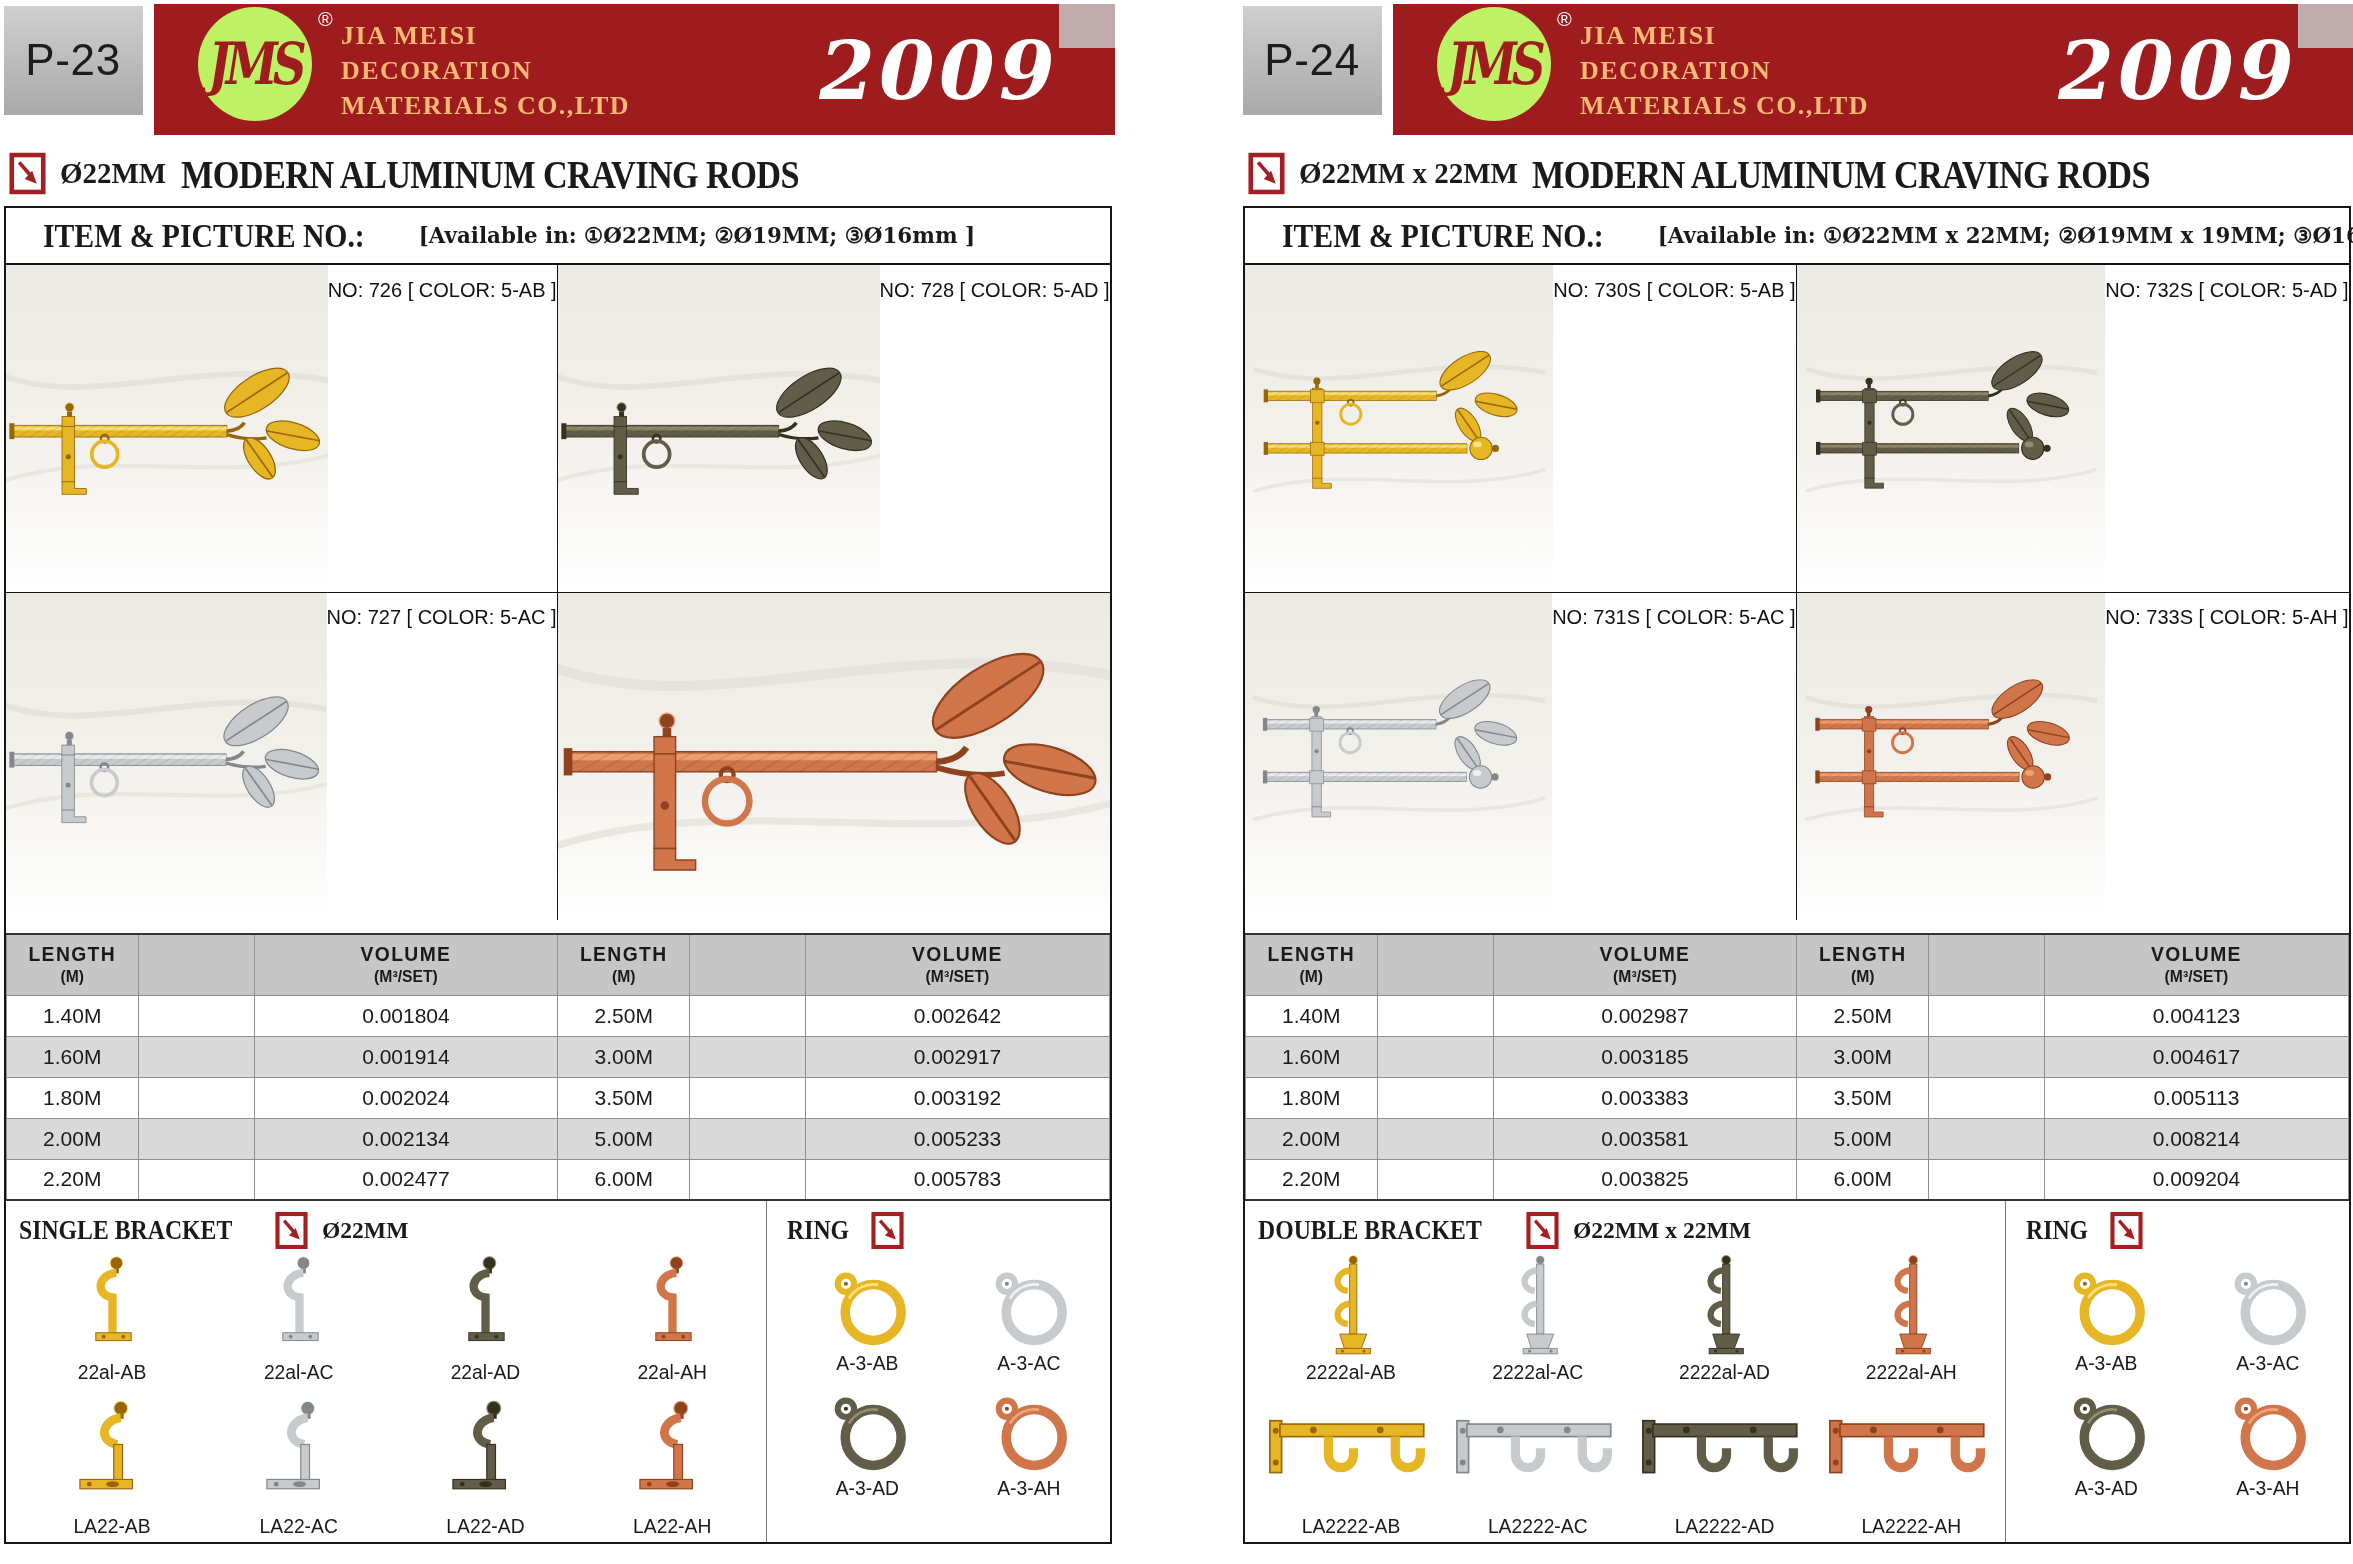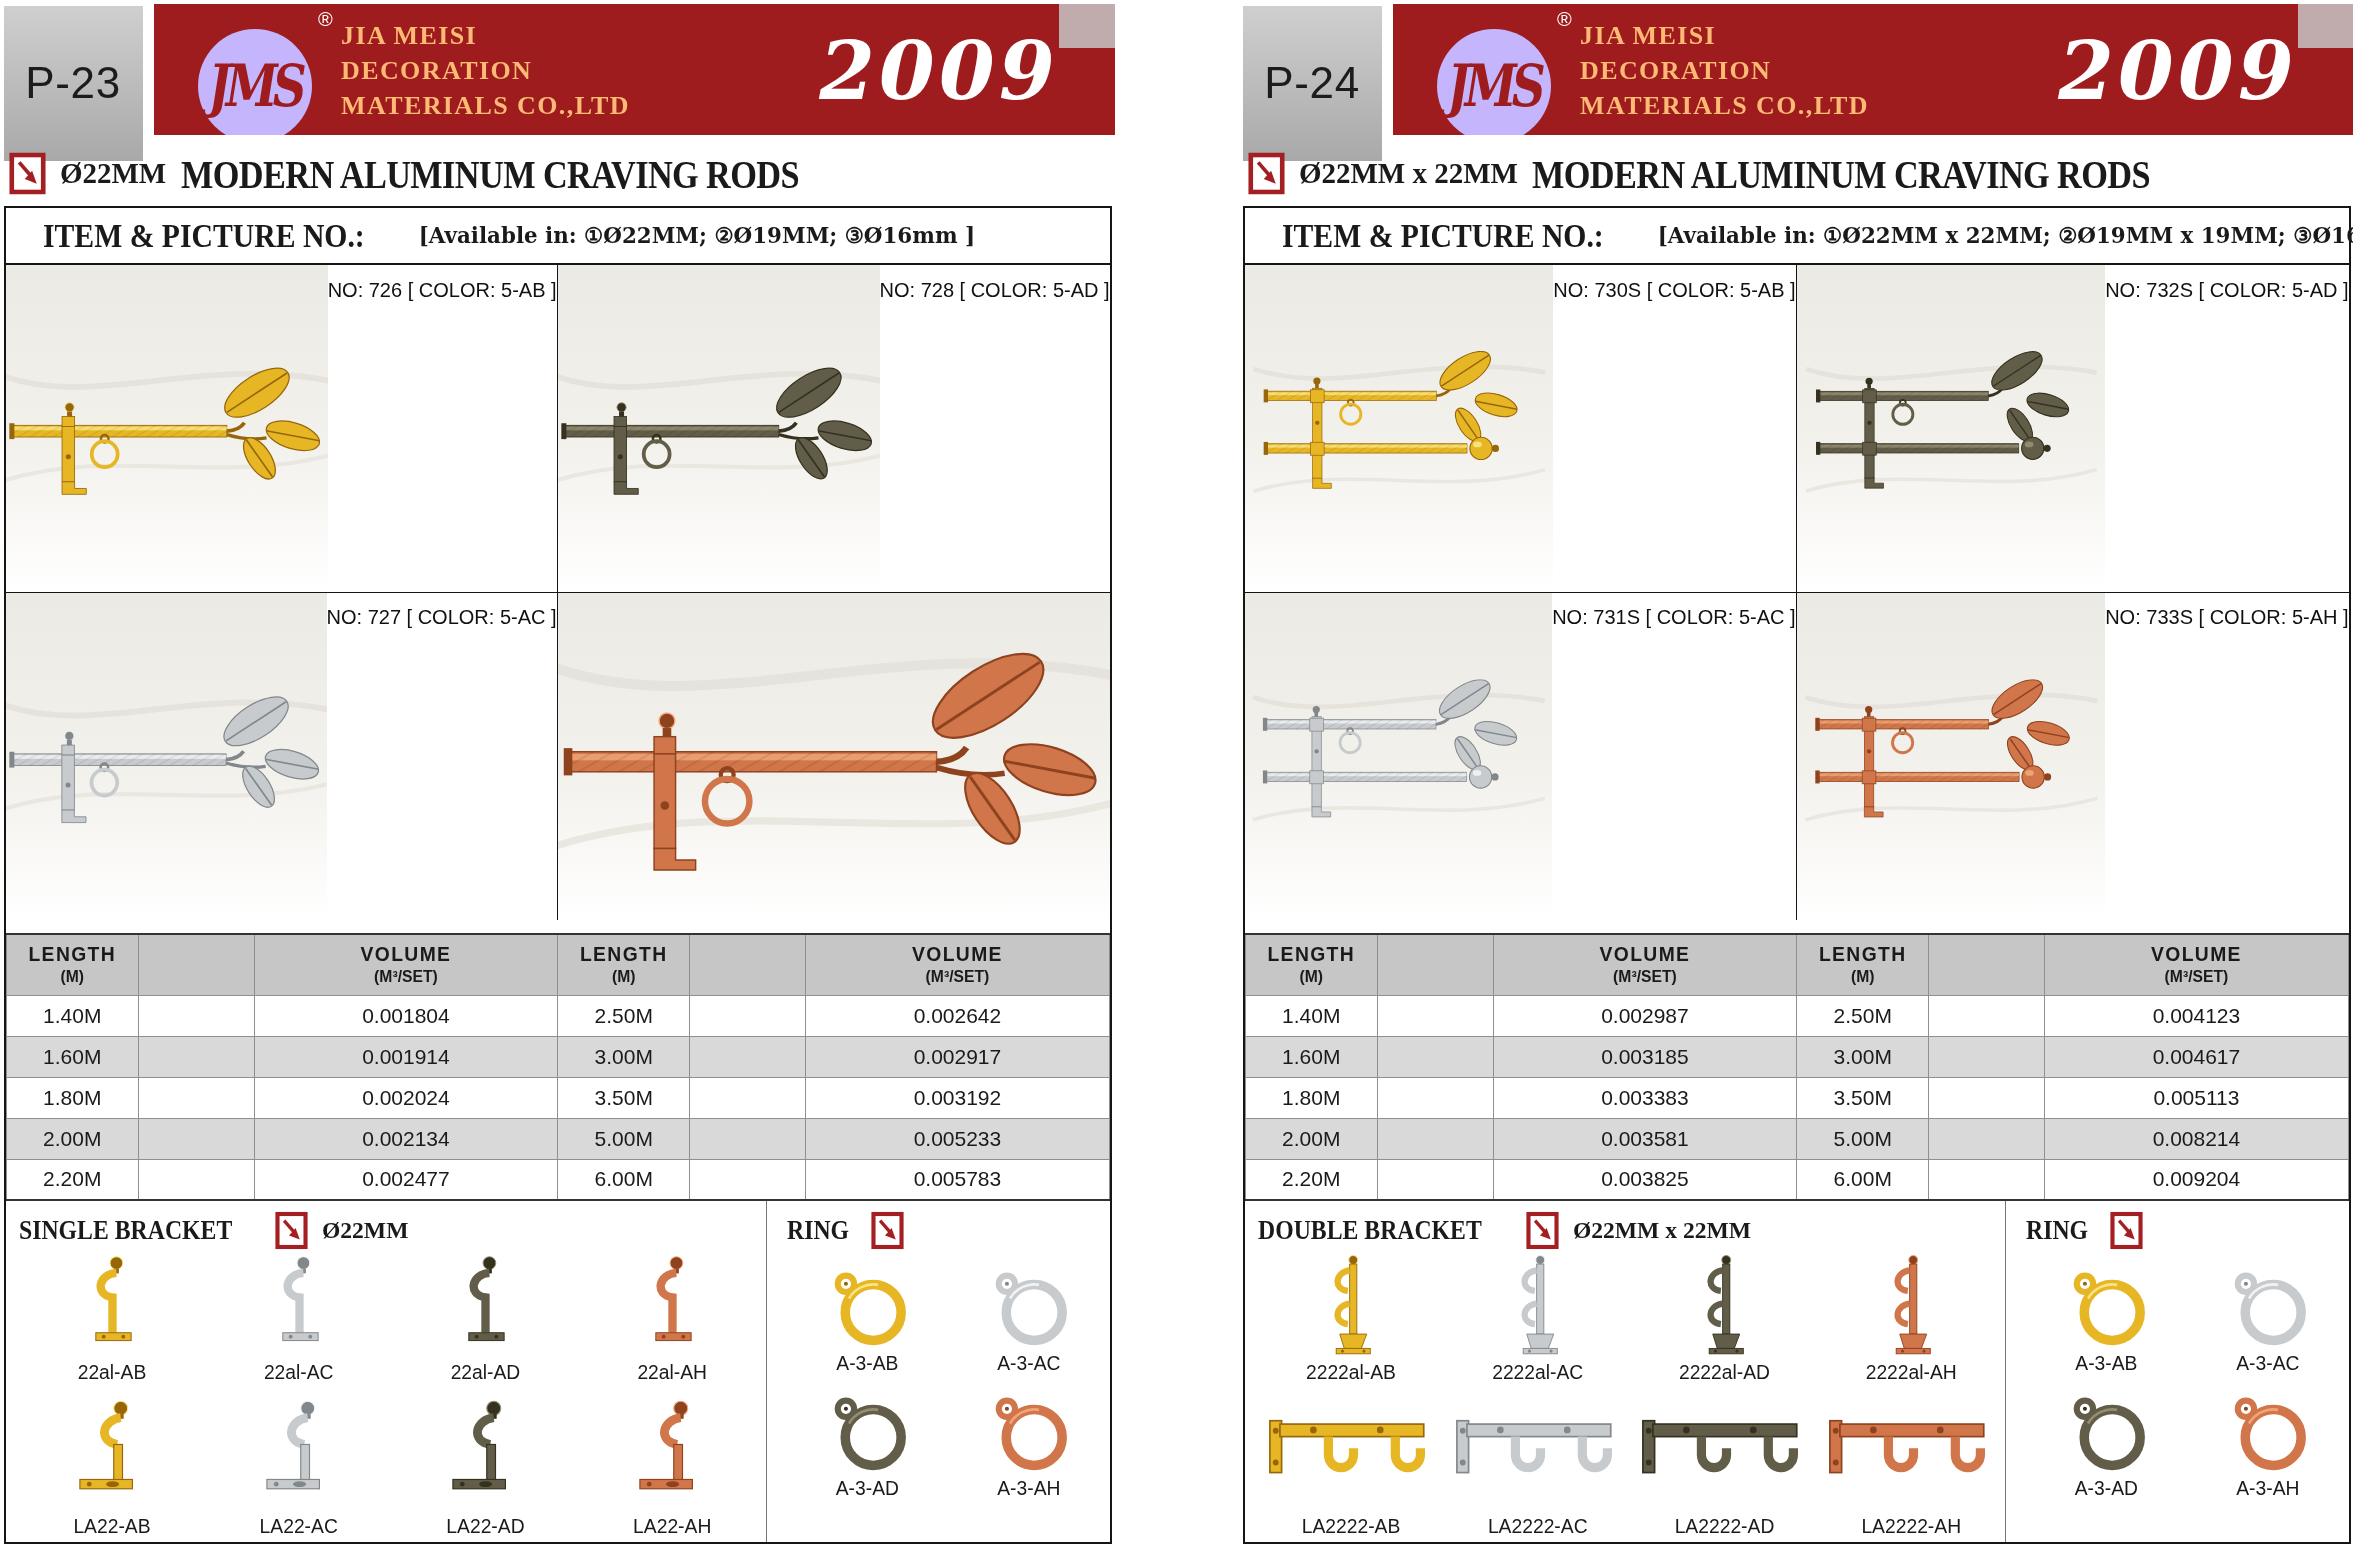--- a/index.html
+++ b/index.html
@@ -4,27 +4,27 @@
 <style>
   * { margin:0; padding:0; box-sizing:border-box; }
   html,body { background:#ffffff; }
   body { width:2354px; height:1564px; position:relative; font-family:"Liberation Sans","DejaVu Sans",sans-serif; color:#1a1a1a; }
 
   .page { position:absolute; top:0; width:1115px; height:1564px; }
   #p0 { left:0; }
   #p1 { left:1239px; }
 
   
-  .pno-box { position:absolute; left:3.6px; top:5.7px; width:139px; height:155px;
+  .pno-box { position:absolute; left:3.6px; top:5.7px; width:139px; height:109px;
     background:linear-gradient(180deg,#cfcfcf,#a9a9a9);
     display:flex; align-items:center; justify-content:center;
     font-size:44px; color:#1c1c1c; letter-spacing:0.7px; }
   .banner { position:absolute; left:154px; top:3.6px; width:961px; height:131px; background:#9e1b1e; overflow:hidden; }
   .banner .notch { position:absolute; right:0; top:0; width:56px; height:44px; background:#c6c6c6; opacity:.85; }
-  .logo { position:absolute; left:44px; top:25px; width:114px; height:114px; border-radius:50%; background:#c4b5fd;
+  .logo { position:absolute; left:44px; top:3px; width:114px; height:114px; border-radius:50%; background:#bef264;
     display:flex; align-items:center; justify-content:center; }
   .logo-txt { font-family:"DejaVu Serif","Liberation Serif",serif; font-style:italic; font-weight:bold;
     font-size:47px; color:#9e1b1e; letter-spacing:-5px; transform:scaleY(1.25); }
   .regmark { position:absolute; left:164px; top:4.3px; color:#ffffff; font-size:20px; }
   .company { position:absolute; left:187px; top:14.3px; font-family:"Liberation Serif","DejaVu Serif",serif;
     font-weight:bold; color:#fdba74; font-size:26px; line-height:35px; letter-spacing:1.4px; }
   .year { position:absolute; right:56px; top:20px; font-family:"DejaVu Serif","Liberation Serif",serif;
     font-style:italic; font-weight:bold; font-size:80px; color:#ffffff; letter-spacing:4.3px; }
 
   

